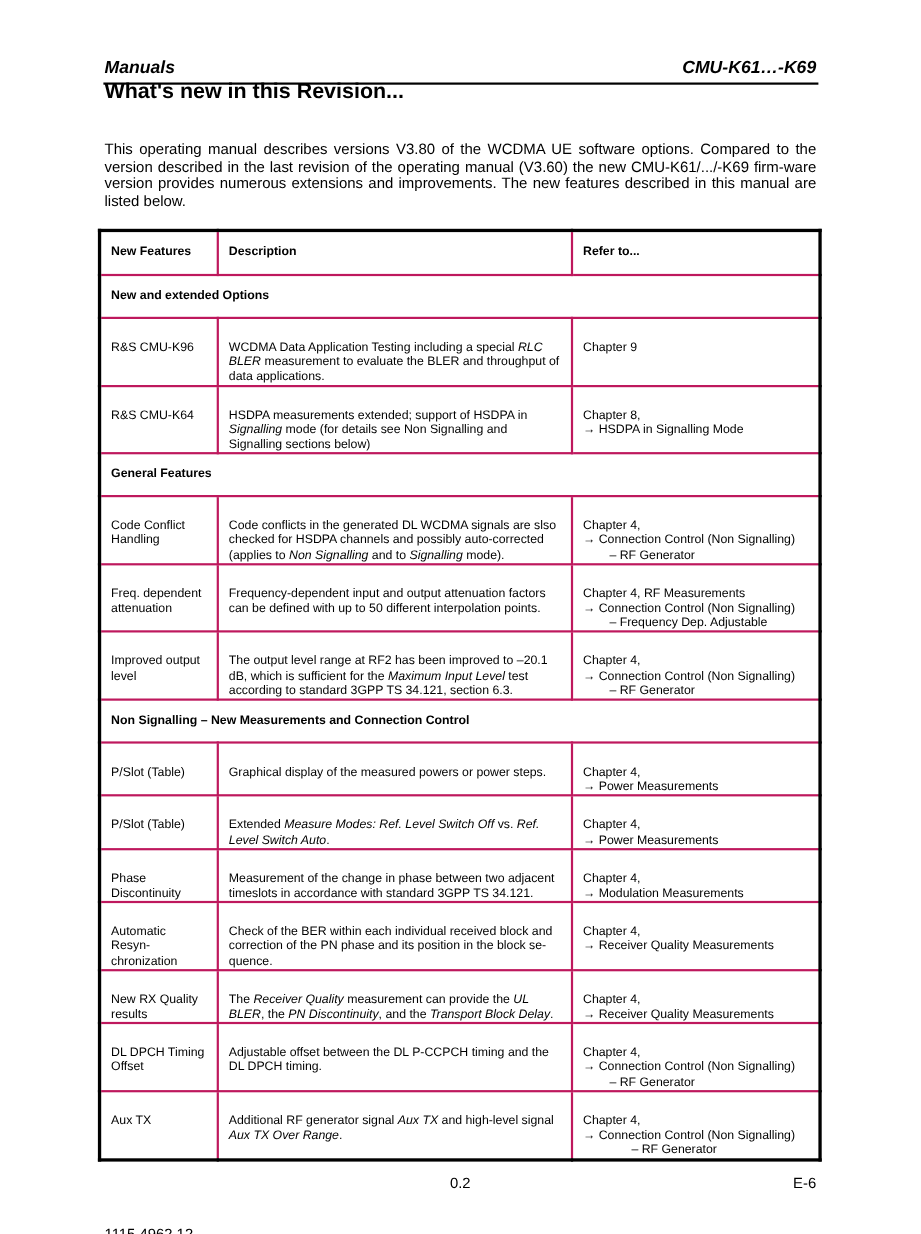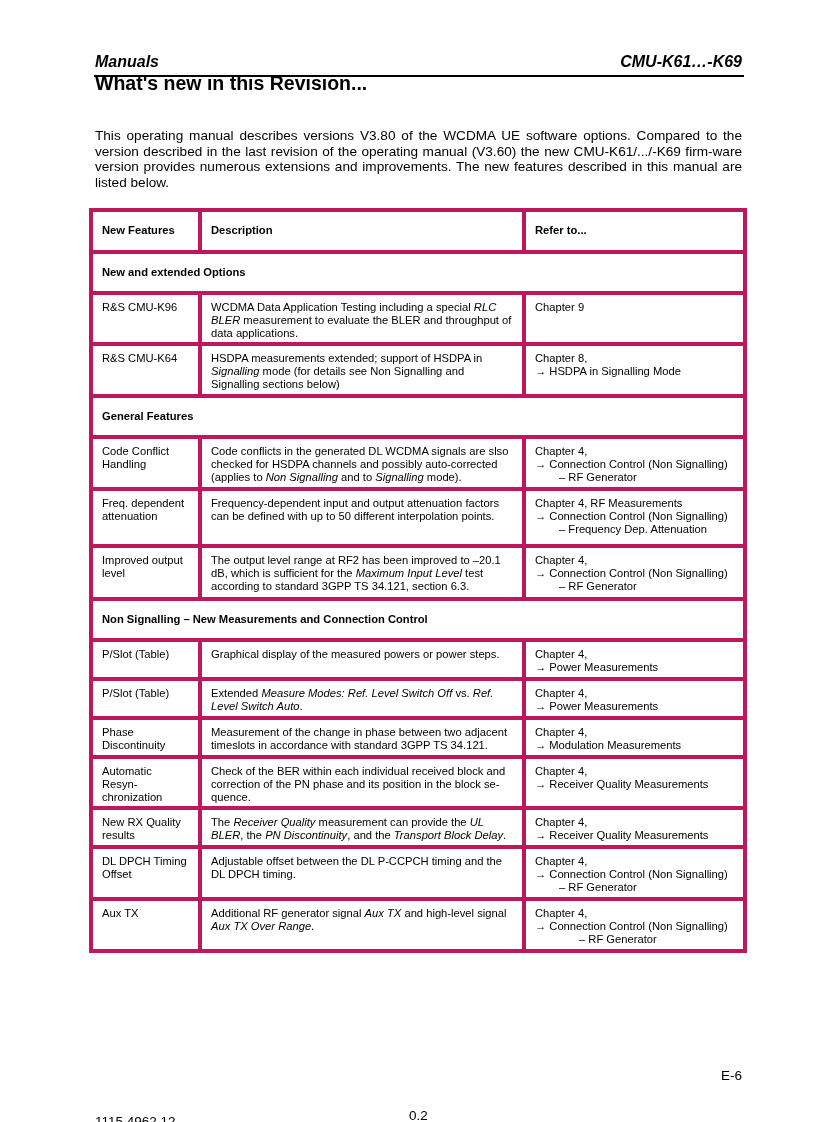--- a/index.html
+++ b/index.html
@@ -9,33 +9,33 @@
             border-bottom: 2px solid #000; }
   .header .left, .header .right { position: absolute; top: 2px; font-size: 16px;
             font-weight: bold; font-style: italic; }
   .header .left { left: 1px; }
   .header .right { right: 2px; }
   h1 { position: absolute; left: 95px; top: 72px; margin: 0; font-size: 19.5px; font-weight: bold; }
   .intro { position: absolute; left: 95px; top: 128px; width: 647px; margin: 0;
            font-size: 13.6px; line-height: 15.6px; text-align: justify; }
   table.features { position: absolute; left: 89px; top: 208px; width: 658px;
            border-collapse: collapse; border: 3px solid #000; font-size: 11.2px; line-height: 13.2px; }
-  table.features td { border: 4px solid #be185d; vertical-align: top; padding: 0 8px 0 9px; }
+  table.features td { border: 2px solid #be185d; vertical-align: top; padding: 0 8px 0 9px; }
   table.features td.c1 { width: 88px; }
   table.features td.c2 { width: 303px; }
   table.features tr.hdr td { font-weight: bold; vertical-align: middle; height: 38px; }
   table.features tr.sec td { font-weight: bold; vertical-align: middle; height: 37px; }
-  table.features tr.row td { padding-top: 6px; }
+  table.features tr.row td { padding-top: 20px; }
   .ref-sub { display: block; }
   .ind1 { padding-left: 24px; }
   .ind2 { padding-left: 44px; }
   i { font-style: italic; }
   .footer { position: absolute; top: 1068px; font-size: 13.5px; }
   .footer.l { left: 95px; margin-top: 46px; }
-  .footer.c { left: 409px; margin-top: 40px; }
+  .footer.c { left: 409px; }
   .footer.r { right: 95px; }
 </style>
 </head>
 <body>
 
 <div class="header">
   <span class="left">Manuals</span>
   <span class="right">CMU-K61…-K69</span>
 </div>
 
@@ -81,21 +81,21 @@
           <span class="ref-sub">→ Connection Control (Non Signalling)</span>
           <span class="ref-sub ind1">– RF Generator</span>
         </td>
     </tr>
     <tr class="row" style="height:57px">
       <td class="c1">Freq. dependent attenuation</td>
       <td class="c2"><span>Frequency-dependent input and output attenuation factors can be defined with up to 50 different interpolation points.</span></td>
       <td>
           <span class="ref-sub">Chapter 4, RF Measurements</span>
           <span class="ref-sub">→ Connection Control (Non Signalling)</span>
-          <span class="ref-sub ind1">– Frequency Dep. Attenuation</span>
+          <span class="ref-sub ind1">– Frequency Dep. Adjustable</span>
         </td>
     </tr>
     <tr class="row" style="height:53px">
       <td class="c1">Improved output level</td>
       <td class="c2"><span>The output level range at RF2 has been improved to –20.1 dB, which is sufficient for the </span><i>Maximum Input Level</i><span> test according to standard 3GPP TS 34.121, section 6.3.</span></td>
       <td>
           <span class="ref-sub">Chapter 4,</span>
           <span class="ref-sub">→ Connection Control (Non Signalling)</span>
           <span class="ref-sub ind1">– RF Generator</span>
         </td>

